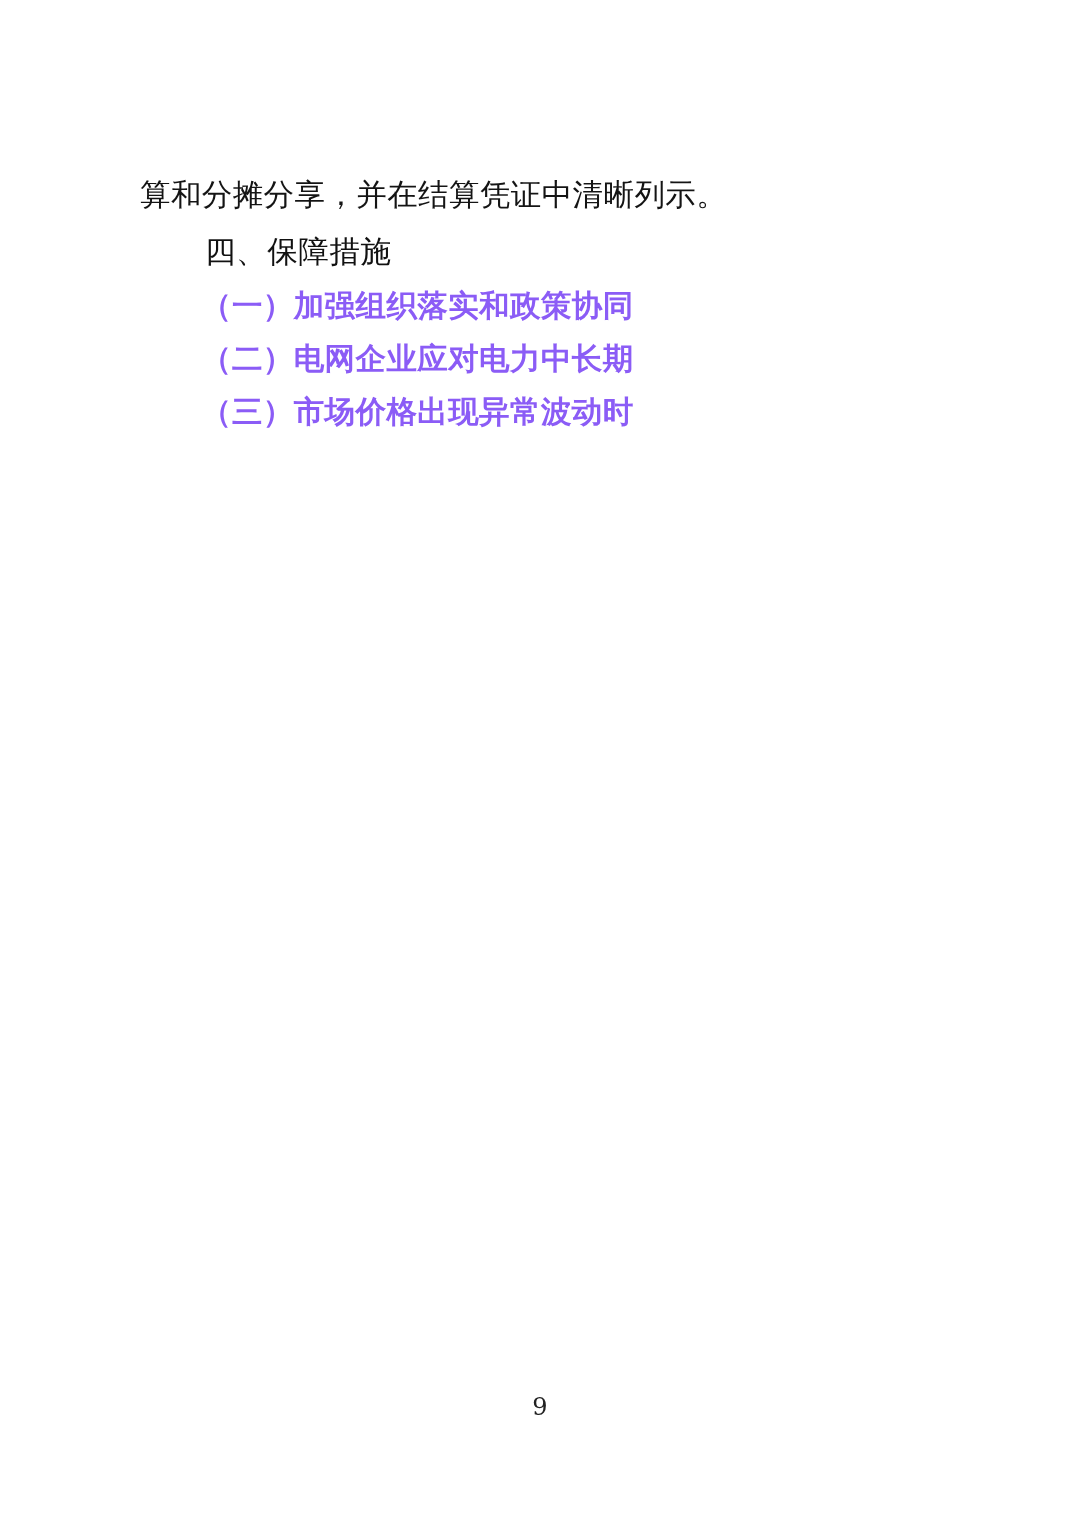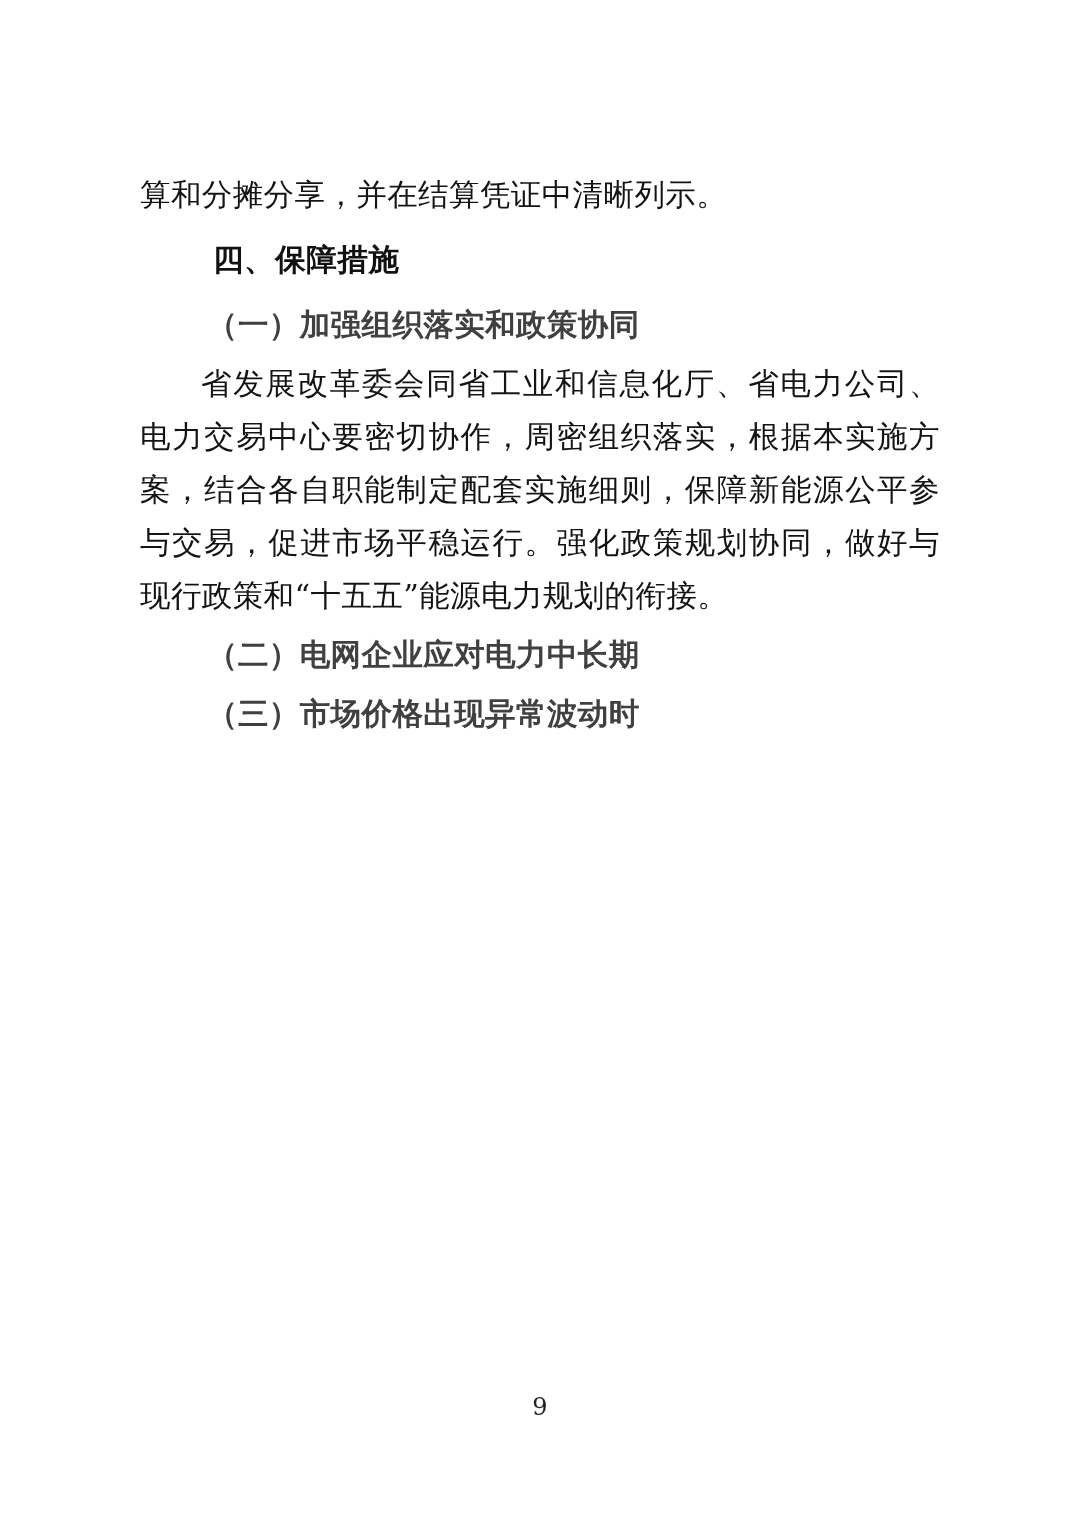--- a/index.html
+++ b/index.html
@@ -41,34 +41,35 @@
   .indent {
     text-indent: 61px;
   }
   .runin-bold {
     font-weight: bold;
     letter-spacing: 0.2px;
   }
   .heading {
     font-size: 30.5px;
     line-height: 53px;
-    font-weight: bold;
+    font-weight: normal;
     text-indent: 61px;
-    margin: 12px;
+    margin: 4px;
     color: #111111;
     letter-spacing: 0.6px;
   }
   .heading-sub {
     font-size: 30.5px;
     line-height: 53px;
     font-weight: bold;
     text-indent: 61px;
-    margin: 6px;
-    color: #404040;
+    margin: 0;
+    color: #8b5cf6;
     letter-spacing: 0.4px;
+    font-family: Liberation Mono, monospace;
   }
   .page-number {
     position: absolute;
     left: 0;
     top: 1393px;
     width: 1080px;
     text-align: center;
     font-size: 24px;
     color: #222222;
     font-family: "DejaVu Serif", "Liberation Serif", serif;
@@ -81,21 +82,20 @@
 
   <div class="content">
 
     <p class="para">算和分摊分享，并在结算凭证中清晰列示。</p>
 
 
     <p class="heading">四、保障措施</p>
 
     <p class="heading-sub">（一）加强组织落实和政策协同</p>
 
-    <p class="para indent">省发展改革委会同省工业和信息化厅、省电力公司、电力交易中心要密切协作，周密组织落实，根据本实施方案，结合各自职能制定配套实施细则，保障新能源公平参与交易，促进市场平稳运行。强化政策规划协同，做好与现行政策和“十五五”能源电力规划的衔接。</p>
 
     <p class="heading-sub">（二）电网企业应对电力中长期</p>
 
 
     <p class="heading-sub">（三）市场价格出现异常波动时</p>
 
 
   </div>
 
   <div class="page-number">9</div>

